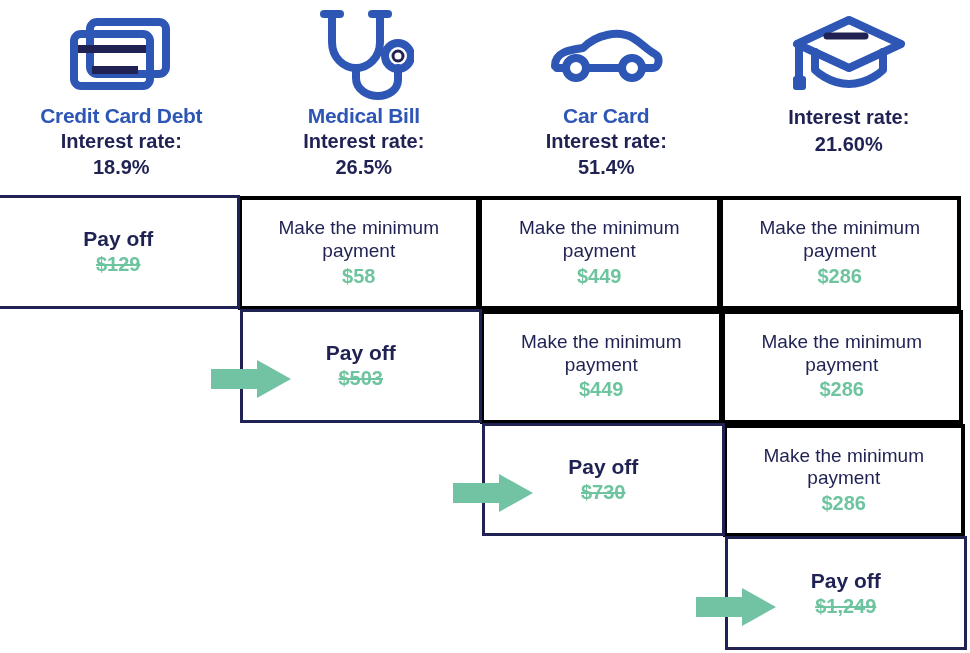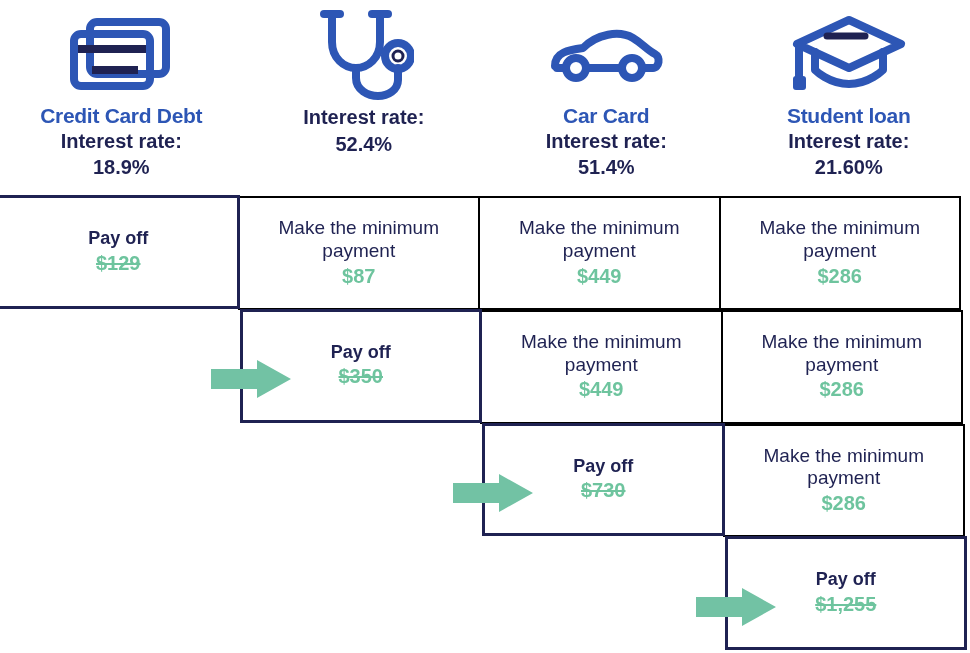--- a/index.html
+++ b/index.html
@@ -99,42 +99,42 @@
     justify-content: center;
     padding: 0 8px;
     text-align: center;
   }
 
   
   .cell.blank { border: none; background: transparent; }
 
   
   .cell.minimum {
-    border: 2px solid #000000;
+    border: 4px solid #000000;
     margin-left: -2px;
     margin-top: -2px;
   }
 
   
   .cell.payoff {
     border: 3px solid #1f2252;
     margin-left: -3px;
     margin-top: -3px;
     z-index: 3;
   }
 
   .cell-action {
     font-size: 19px;
     color: #1f2252;
     line-height: 1.2;
     font-weight: normal;
   }
   .cell.payoff .cell-action {
     font-weight: bold;
-    font-size: 18px;
+    font-size: 21px;
   }
   .cell-amount {
     font-size: 20px;
     font-weight: bold;
     color: #6ec49e;
     line-height: 1.25;
     margin-top: 1px;
   }
   .cell.payoff .cell-amount {
     text-decoration: line-through;
@@ -185,22 +185,23 @@
           <g fill="none" stroke="#2d56b5" stroke-width="8" stroke-linecap="round" stroke-linejoin="round">
             <path d="M18 8 L18 36 C18 52 30 62 42 62 C54 62 66 52 66 36 L66 8"></path>
             <line x1="10" y1="8" x2="26" y2="8"></line>
             <line x1="58" y1="8" x2="74" y2="8"></line>
             <path d="M42 62 L42 72 C42 84 54 90 64 90 C74 90 84 84 84 74 L84 62"></path>
             <circle cx="84" cy="50" r="13"></circle>
           </g>
           <circle cx="84" cy="50" r="5" fill="none" stroke="#1f2252" stroke-width="3"></circle>
         </svg>
       </div>
+      <div class="cat-title">Medical Bill</div>
       <div class="cat-rate-label">Interest rate:</div>
-      <div class="cat-rate-value">52.4%</div>
+      <div class="cat-rate-value">26.5%</div>
     </div>
 
     <div class="header-cell">
       <div class="icon-wrap">
         <svg width="118" height="64" viewBox="0 0 118 64">
           <g fill="none" stroke="#2d56b5" stroke-width="8" stroke-linejoin="round" stroke-linecap="round">
             <path d="M8 44 C8 30 22 28 36 26 C50 12 72 8 86 16 C96 22 100 28 108 32 C114 35 112 46 106 46 L96 46"></path>
             <line x1="74" y1="46" x2="40" y2="46"></line>
             <line x1="18" y1="46" x2="10" y2="46"></line>
             <circle cx="29" cy="46" r="10"></circle>
@@ -218,53 +219,52 @@
         <svg width="116" height="84" viewBox="0 0 116 84">
           <g fill="none" stroke="#2d56b5" stroke-width="8" stroke-linejoin="round" stroke-linecap="round">
             <path d="M58 8 L110 32 L58 56 L6 32 Z"></path>
             <path d="M24 40 L24 58 C24 58 38 72 58 72 C78 72 92 58 92 58 L92 40"></path>
             <line x1="8" y1="32" x2="8" y2="68"></line>
           </g>
           <rect x="2" y="64" width="13" height="14" rx="3" fill="#2d56b5"></rect>
           <line x1="36" y1="24" x2="74" y2="24" stroke="#1f2252" stroke-width="7" stroke-linecap="round"></line>
         </svg>
       </div>
-      <div class="cat-title">Student loan</div>
       <div class="cat-rate-label">Interest rate:</div>
       <div class="cat-rate-value">21.60%</div>
     </div>
 
   </div>
 
   <div class="grid-body">
 
     <div class="grid-row r0">
       <div class="cell payoff">
         <div class="cell-action">Pay off</div>
         <div class="cell-amount">$129</div>
       </div>
       <div class="cell minimum">
         <div class="cell-action">Make the minimum payment</div>
-        <div class="cell-amount">$87</div>
+        <div class="cell-amount">$58</div>
       </div>
       <div class="cell minimum">
         <div class="cell-action">Make the minimum payment</div>
         <div class="cell-amount">$449</div>
       </div>
       <div class="cell minimum">
         <div class="cell-action">Make the minimum payment</div>
         <div class="cell-amount">$286</div>
       </div>
     </div>
 
     <div class="grid-row r1">
       <div class="cell blank"></div>
       <div class="cell payoff">
         <div class="cell-action">Pay off</div>
-        <div class="cell-amount">$350</div>
+        <div class="cell-amount">$503</div>
       </div>
       <div class="cell minimum">
         <div class="cell-action">Make the minimum payment</div>
         <div class="cell-amount">$449</div>
       </div>
       <div class="cell minimum">
         <div class="cell-action">Make the minimum payment</div>
         <div class="cell-amount">$286</div>
       </div>
     </div>
@@ -281,21 +281,21 @@
         <div class="cell-amount">$286</div>
       </div>
     </div>
 
     <div class="grid-row r3">
       <div class="cell blank"></div>
       <div class="cell blank"></div>
       <div class="cell blank"></div>
       <div class="cell payoff">
         <div class="cell-action">Pay off</div>
-        <div class="cell-amount">$1,255</div>
+        <div class="cell-amount">$1,249</div>
       </div>
     </div>
 
   </div>
 
   <div class="arrow a1">
     <svg viewBox="0 0 80 38">
         <polygon points="0,9 46,9 46,0 80,19 46,38 46,29 0,29" fill="#72c2a4"></polygon>
       </svg>
   </div>

